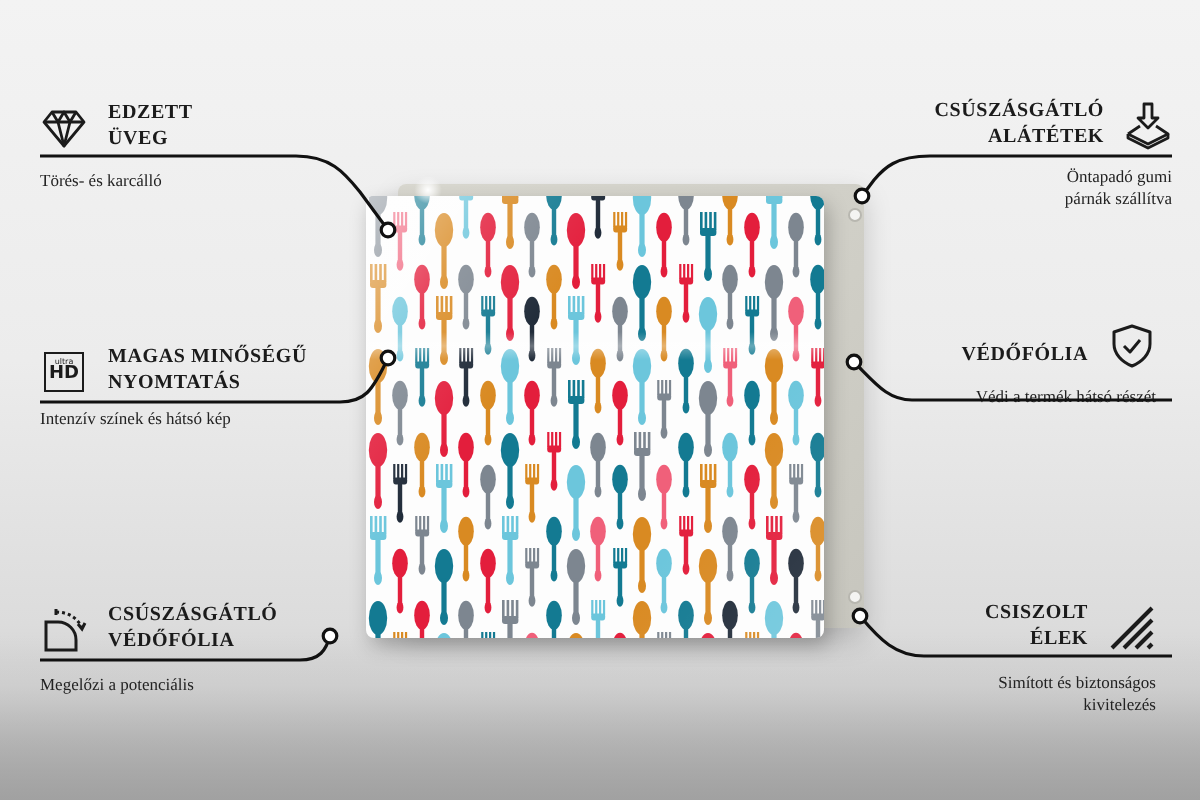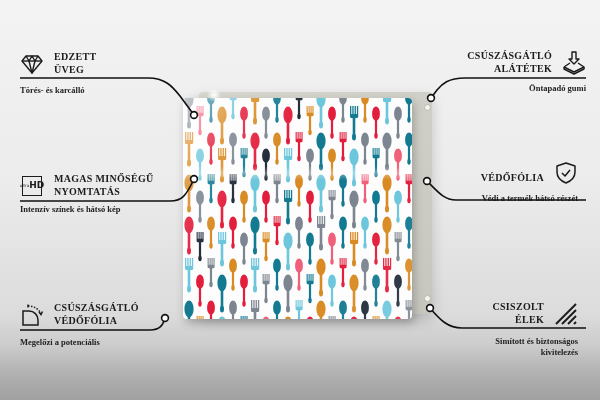--- a/index.html
+++ b/index.html
@@ -16,28 +16,27 @@
   .feature { position:absolute; }
   .feature .head { display:flex; align-items:center; gap:10px; }
   .feature.right .head { justify-content:flex-end; }
   .title {
     font-size:10px; line-height:12.5px; letter-spacing:0.3px; font-weight:bold;
     font-family: "Liberation Serif", "DejaVu Serif", serif;
   }
   .desc {
     font-size:8.5px; line-height:11px; color:#222;
     font-family: "Liberation Serif", "DejaVu Serif", serif;
-    font-weight: bold;
   }
   .feature.right .title, .feature.right .desc { text-align:right; }
   .icon { width:24px; height:24px; flex:0 0 24px; }
   .icon svg { width:24px; height:24px; display:block; }
   .hd-badge {
     width:20px; height:20px; border:1.6px solid #1b1b1b; box-sizing:border-box;
-    display:flex; flex-direction:row; align-items:center; justify-content:center;
+    display:flex; flex-direction:column; align-items:center; justify-content:center;
     font-family:"DejaVu Sans", sans-serif; line-height:1;
   }
   .hd-badge .u { font-size:4px; }
   .hd-badge .h { font-size:9px; font-weight:bold; }
   #lines { position:absolute; left:0; top:0; width:600px; height:400px; pointer-events:none; z-index:5; }
   .backplate {
     position:absolute; left:199px; top:92px; width:233px; height:222px;
     background: linear-gradient(135deg, #d9d8d0 0%, #cfcec6 60%, #c7c6be 100%);
     border-radius:4px;
     box-shadow: 0 6px 14px rgba(0,0,0,0.18);
@@ -711,20 +710,21 @@
     </div>
     <span class="icon">
       <svg viewBox="0 0 24 24" fill="none" stroke="#1b1b1b" stroke-width="1.4" stroke-linejoin="round">
         <path d="M10 1 H14 V8 H17 L12 13 L7 8 H10 Z"></path>
         <path d="M2 16 L8 12 M16 12 L22 16 L12 21 L2 16"></path>
         <path d="M2 16 V18 L12 23 L22 18 V16"></path>
       </svg>
     </span>
   </div>
   <div class="desc" style="margin-top:8px;">Öntapadó gumi</div>
+  <div class="desc">párnák szállítva</div>
 </div>
 
 <div class="feature right" style="right:22px; top:171px; width:170px;">
   <div class="head">
     <div>
       <div class="title">VÉDŐFÓLIA</div>
     </div>
     <span class="icon" style="margin-top:-10px;">
       <svg viewBox="0 0 24 24" fill="none" stroke="#1b1b1b" stroke-width="1.5" stroke-linejoin="round">
         <path d="M12 2 L21 5 V11 C21 16 17 20 12 22 C7 20 3 16 3 11 V5 Z"></path>

